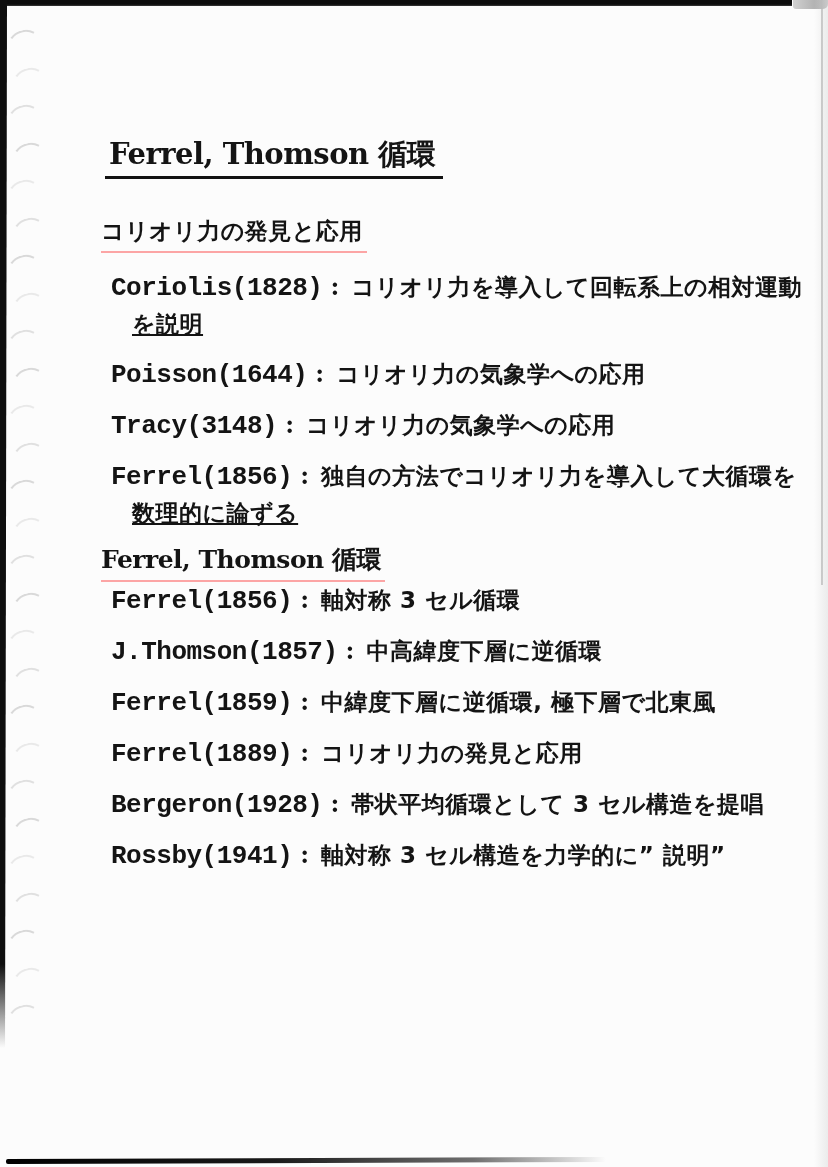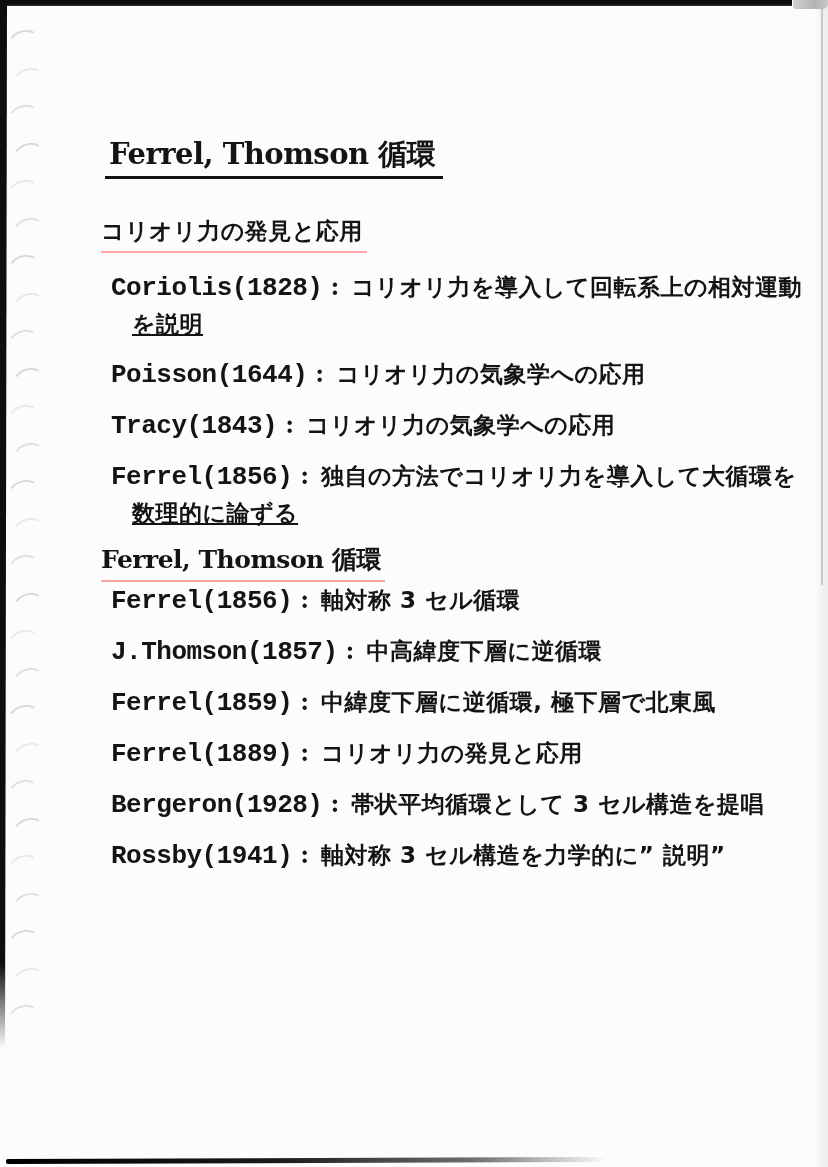--- a/index.html
+++ b/index.html
@@ -146,21 +146,21 @@
     </div>
 
     <div class="entry m14">
       <div class="eline">
         <span class="latin label">Poisson(1644)</span><span class="colon">:</span><span class="jtext">コリオリ力の気象学への応用</span>
       </div>
     </div>
 
     <div class="entry m14">
       <div class="eline">
-        <span class="latin label">Tracy(1843)</span><span class="colon">:</span><span class="jtext">コリオリ力の気象学への応用</span>
+        <span class="latin label">Tracy(3148)</span><span class="colon">:</span><span class="jtext">コリオリ力の気象学への応用</span>
       </div>
     </div>
 
     <div class="entry m14">
       <div class="eline">
         <span class="latin label">Ferrel(1856)</span><span class="colon">:</span><span class="jtext">独自の方法でコリオリ力を導入して大循環を</span>
       </div>
       <div class="eline l2 jtext">数理的に論ずる</div>
     </div>
 

